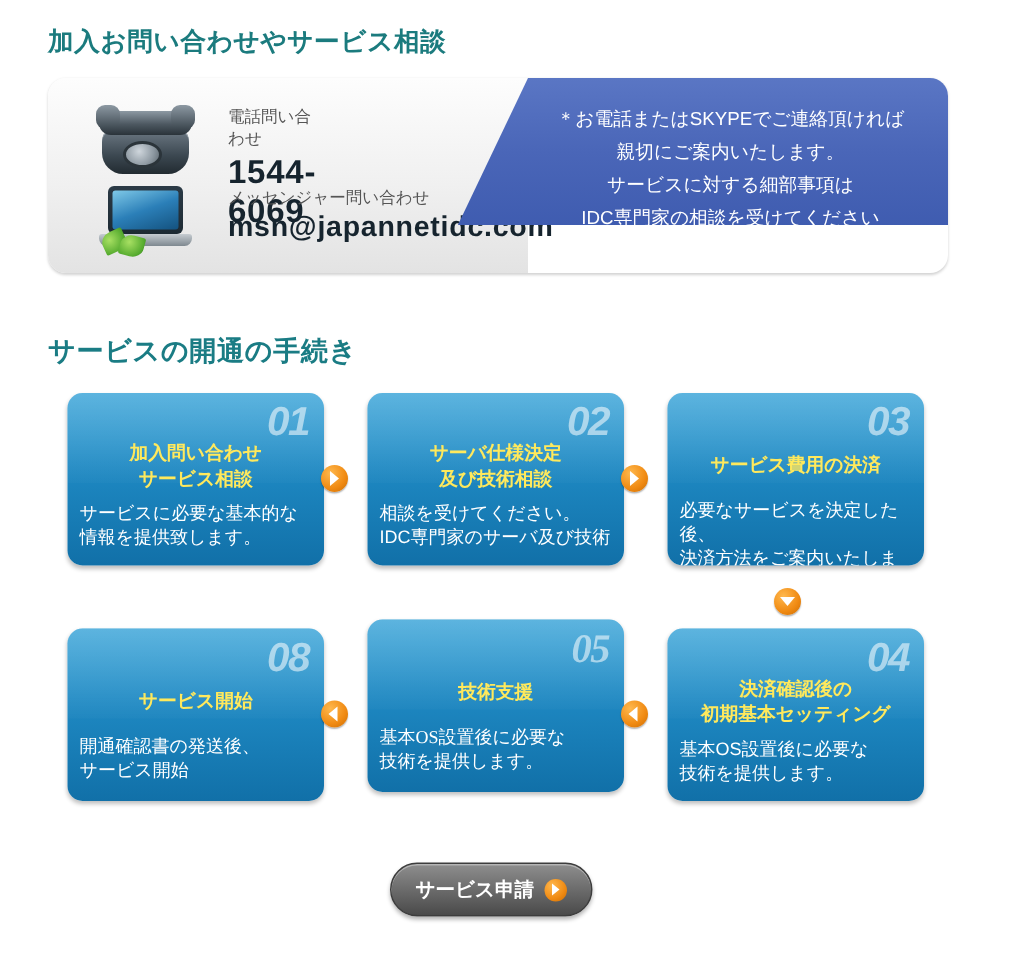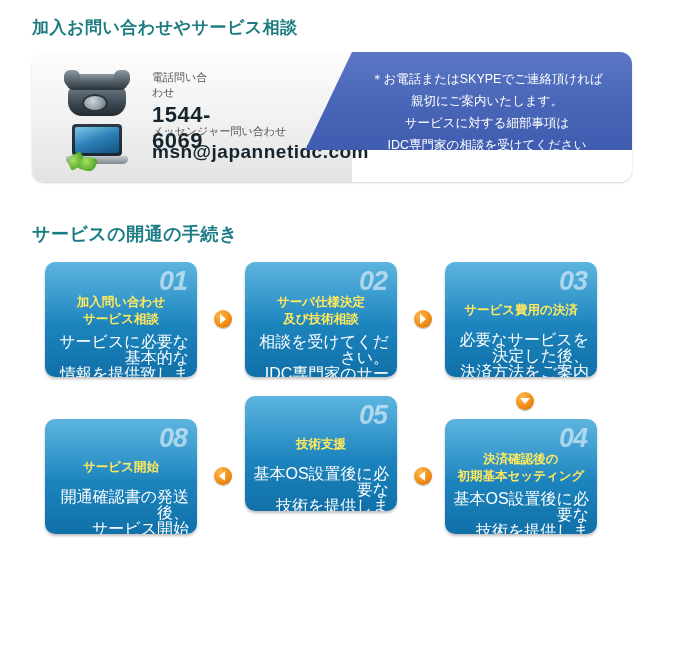--- a/index.html
+++ b/index.html
@@ -105,21 +105,21 @@
   .icon-laptop .leaf {
     position: absolute; width: 16px; height: 14px; border-radius: 50% 10% 50% 10%;
     background: radial-gradient(circle at 35% 35%, #a8e063 0%, #56ab2f 70%, #2f7a1a 100%);
   }
   .icon-laptop .leaf.l1 { left: 2px;  top: 30px; transform: rotate(-25deg); }
   .icon-laptop .leaf.l2 { left: 14px; top: 33px; transform: rotate(15deg); }
 
   
   .card {
     position: absolute;
-    width: 152px; height: 115px;
+    width: 171px; height: 115px;
     border-radius: 10px;
     background: linear-gradient(180deg,#2f9fd6 0%, #1f8ac4 40%, #1170a8 100%);
     box-shadow: 0 2px 3px rgba(0,0,0,0.25);
     color: #ffffff;
     overflow: hidden;
   }
   .card:before {
     content: ""; position: absolute; left: 0; top: 0; width: 100%; height: 52%;
     background: linear-gradient(180deg, rgba(255,255,255,0.22) 0%, rgba(255,255,255,0.02) 100%);
     pointer-events: none;
@@ -132,32 +132,32 @@
   }
   .card .head {
     position: absolute; left: 0; right: 0; top: 32px;
     text-align: center;
     font-size: 12.5px; font-weight: bold;
     color: #ffe95c;
     line-height: 17px;
   }
   .card .body {
     position: absolute; left: 8px; right: 8px; top: 72px;
-    text-align: right;
-    font-size: 16px; line-height: 16px; color: #ffffff;
+    text-align: left;
+    font-size: 12px; line-height: 16px; color: #ffffff;
   }
   .card.single-head .head { top: 40px; }
   .card.single-head .body { top: 70px; }
 
   
   #card-1 { left: 45px;  top: 262px; }
   #card-2 { left: 245px; top: 262px; }
   #card-3 { left: 445px; top: 262px; }
   #card-4 { left: 445px; top: 419px; }
-  #card-5 { left: 245px; top: 396px; }
+  #card-5 { left: 245px; top: 413px; font-family: Liberation Serif, serif; }
   #card-6 { left: 45px;  top: 419px; }
 
   
   .arrow {
     position: absolute; width: 18px; height: 18px; border-radius: 50%;
     background: radial-gradient(circle at 35% 30%, #ffb84d 0%, #f08a12 60%, #c96c04 100%);
     box-shadow: 0 1px 1px rgba(0,0,0,0.3);
   }
   .arrow:after {
     content: ""; position: absolute; left: 6px; top: 4px;
@@ -316,14 +316,18 @@
       <div>サービス開始</div>
     </div>
   </div>
 
   <div id="arrow-1" class="arrow"></div>
   <div id="arrow-2" class="arrow"></div>
   <div id="arrow-3" class="arrow down"></div>
   <div id="arrow-4" class="arrow left"></div>
   <div id="arrow-5" class="arrow left"></div>
 
+  <div class="apply-btn">
+    <span>サービス申請</span>
+    <span class="badge"></span>
+  </div>
 
 </div>
 
 </body></html>

